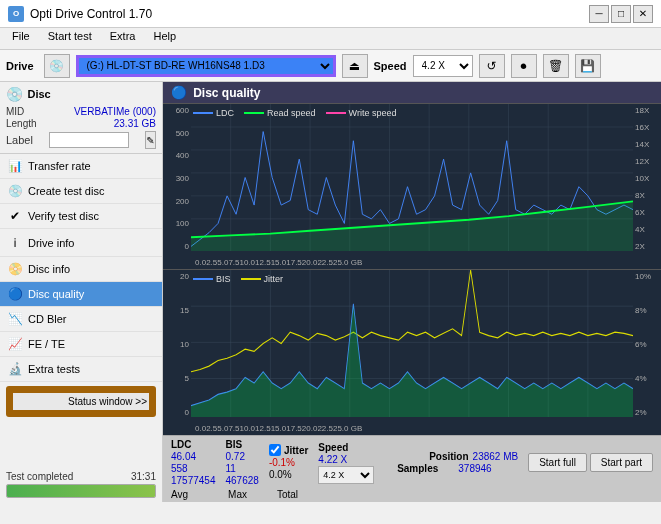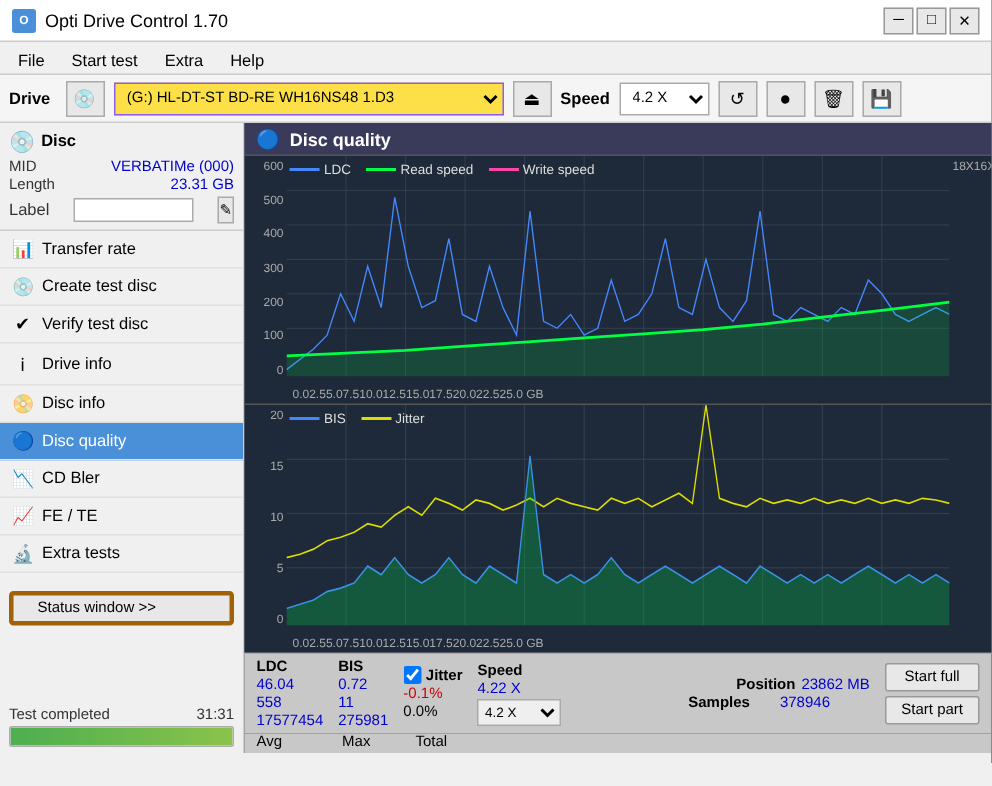--- a/index.html
+++ b/index.html
@@ -19,43 +19,43 @@
     .titlebar-left { display: flex; align-items: center; gap: 6px; }
     .titlebar-icon { width: 16px; height: 16px; background: #4a90d9; border-radius: 2px; display: flex; align-items: center; justify-content: center; color: white; font-size: 8px; font-weight: bold; }
     .titlebar-controls { display: flex; gap: 2px; }
     .titlebar-btn { width: 20px; height: 18px; border: 1px solid #999; background: #e8e8e8; cursor: pointer; display: flex; align-items: center; justify-content: center; font-size: 10px; }
 
     
     .menubar {
       background: #f0f0f0;
       height: 22px;
       display: flex;
-      align-items: flex-end;
+      align-items: flex-start;
       padding: 0 4px;
       border-bottom: 1px solid #ccc;
       gap: 2px;
     }
     .menu-item { padding: 2px 8px; cursor: pointer; font-size: 11px; }
 
     
     .drivebar {
       background: #f5f5f5;
       height: 32px;
       display: flex;
       align-items: center;
       padding: 0 6px;
       border-bottom: 1px solid #ccc;
       gap: 6px;
     }
     .drive-label { font-size: 11px; font-weight: bold; margin-right: 4px; }
     .drive-select {
       height: 22px;
       font-size: 10px;
-      border: 1px solid #8b5cf6;
-      background: #fde047;
+      border: 3px solid #8b5cf6;
+      background: #3b82f6;
       padding: 0 4px;
       flex: 1;
       max-width: 260px;
     }
     .speed-label { font-size: 11px; font-weight: bold; }
     .speed-select {
       height: 22px;
       font-size: 10px;
       border: 1px solid #aaa;
       background: white;
@@ -106,27 +106,27 @@
       cursor: pointer;
       font-size: 11px;
       border-bottom: 1px solid #e0e0e0;
     }
     .nav-item.active { background: #4a90d9; color: white; }
     .nav-item .nav-icon { font-size: 12px; width: 14px; text-align: center; }
 
     
     .status-btn {
       background: #e8e8e8;
-      border: 3px solid #a16207;
+      border: 7px solid #a16207;
       border-radius: 3px;
-      padding: 3px 16px;
+      padding: 3px 2px;
       cursor: pointer;
       font-size: 10px;
       margin: 4px 6px;
-      text-align: left;
+      text-align: right;
     }
 
     
     .progress-area {
       padding: 2px 6px 4px;
     }
     .progress-bar-outer {
       height: 14px;
       background: #fff;
       border: 1px solid #aaa;
@@ -194,21 +194,21 @@
       font-size: 8px;
       color: #aaa;
     }
     .y-labels-right {
       position: absolute;
       right: 0;
       top: 0;
       bottom: 18px;
       width: 28px;
       display: flex;
-      flex-direction: row;
+      flex-direction: column;
       justify-content: space-between;
       align-items: flex-start;
       padding: 2px 0 0 2px;
       font-size: 8px;
       color: #aaa;
     }
     .x-labels {
       position: absolute;
       bottom: 2px;
       left: 32px;
@@ -463,20 +463,27 @@
             <span>Jitter</span>
           </div>
         </div>
         <div class="y-labels-left">
           <span>20</span>
           <span>15</span>
           <span>10</span>
           <span>5</span>
           <span>0</span>
         </div>
+        <div class="y-labels-right">
+          <span>10%</span>
+          <span>8%</span>
+          <span>6%</span>
+          <span>4%</span>
+          <span>2%</span>
+        </div>
         <svg class="chart-svg" viewBox="0 0 490 130" preserveAspectRatio="none" style="position:absolute;left:28px;right:28px;top:0;bottom:18px;width:calc(100% - 56px);height:calc(100% - 18px)">
 
           <line x1="0" y1="32" x2="490" y2="32" class="grid-line"></line>
           <line x1="0" y1="64" x2="490" y2="64" class="grid-line"></line>
           <line x1="0" y1="96" x2="490" y2="96" class="grid-line"></line>
           <line x1="44" y1="0" x2="44" y2="130" class="grid-line"></line>
           <line x1="88" y1="0" x2="88" y2="130" class="grid-line"></line>
           <line x1="132" y1="0" x2="132" y2="130" class="grid-line"></line>
           <line x1="176" y1="0" x2="176" y2="130" class="grid-line"></line>
           <line x1="220" y1="0" x2="220" y2="130" class="grid-line"></line>
@@ -514,21 +521,21 @@
         <span class="stats-header">LDC</span>
         <span class="stats-val">46.04</span>
         <span class="stats-val">558</span>
         <span class="stats-val">17577454</span>
       </div>
 
       <div class="stats-col">
         <span class="stats-header">BIS</span>
         <span class="stats-val">0.72</span>
         <span class="stats-val">11</span>
-        <span class="stats-val">275981</span>
+        <span class="stats-val">467628</span>
       </div>
 
       <div class="stats-col">
         <div style="display:flex;align-items:center;gap:3px;">
           <input type="checkbox" checked="" class="jitter-checkbox" style="">
           <span class="stats-header">Jitter</span>
         </div>
         <span class="stats-val-neg">-0.1%</span>
         <span class="stats-val-black">0.0%</span>
         <span></span>
@@ -546,21 +553,21 @@
         <div style="display:flex;gap:4px;margin-left:32px;">
           <span class="stats-header">Position</span>
           <span class="stats-val">23862 MB</span>
         </div>
         <div style="display:flex;gap:20px;">
           <span class="stats-header">Samples</span>
           <span class="stats-val">378946</span>
         </div>
       </div>
 
-      <div style="display:flex;flex-direction:column;gap:3px;">
+      <div style="display:flex;gap:3px;">
         <button class="start-btn">Start full</button>
         <button class="start-btn">Start part</button>
       </div>
     </div>
 
     <div style="background:#c8c8c8; padding:0 8px 2px 8px; display:flex; gap:10px; font-size:10px;">
       <span>Avg</span>
       <span style="margin-left:30px;">Max</span>
       <span style="margin-left:20px;">Total</span>
     </div>

